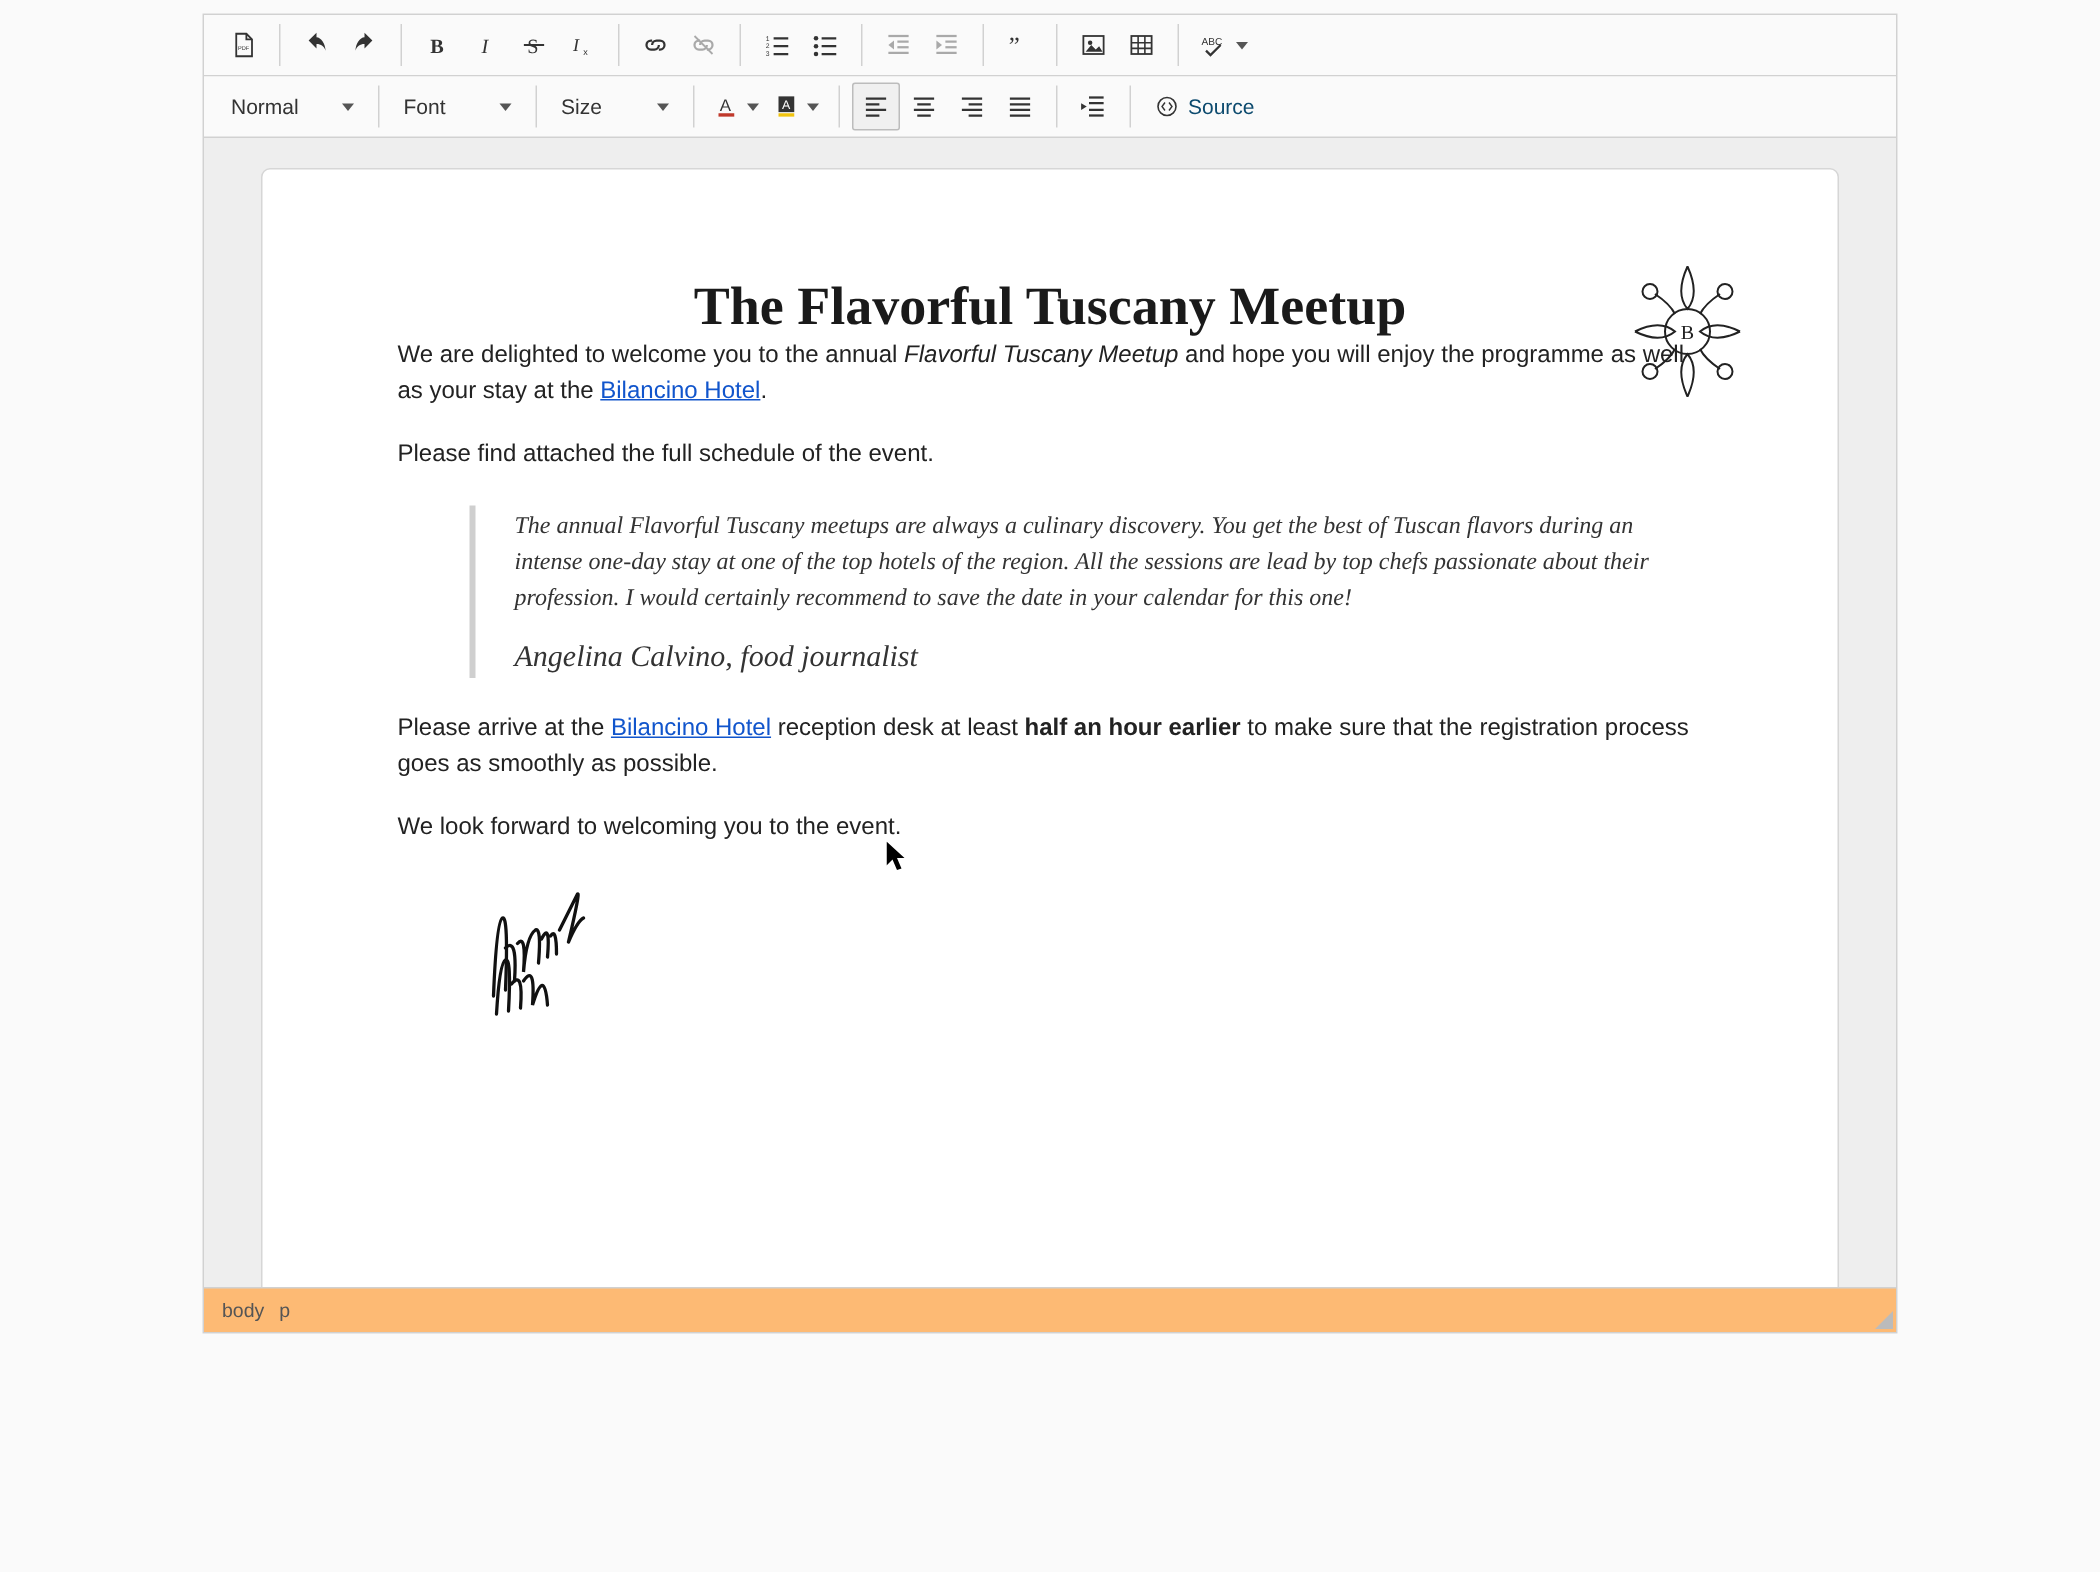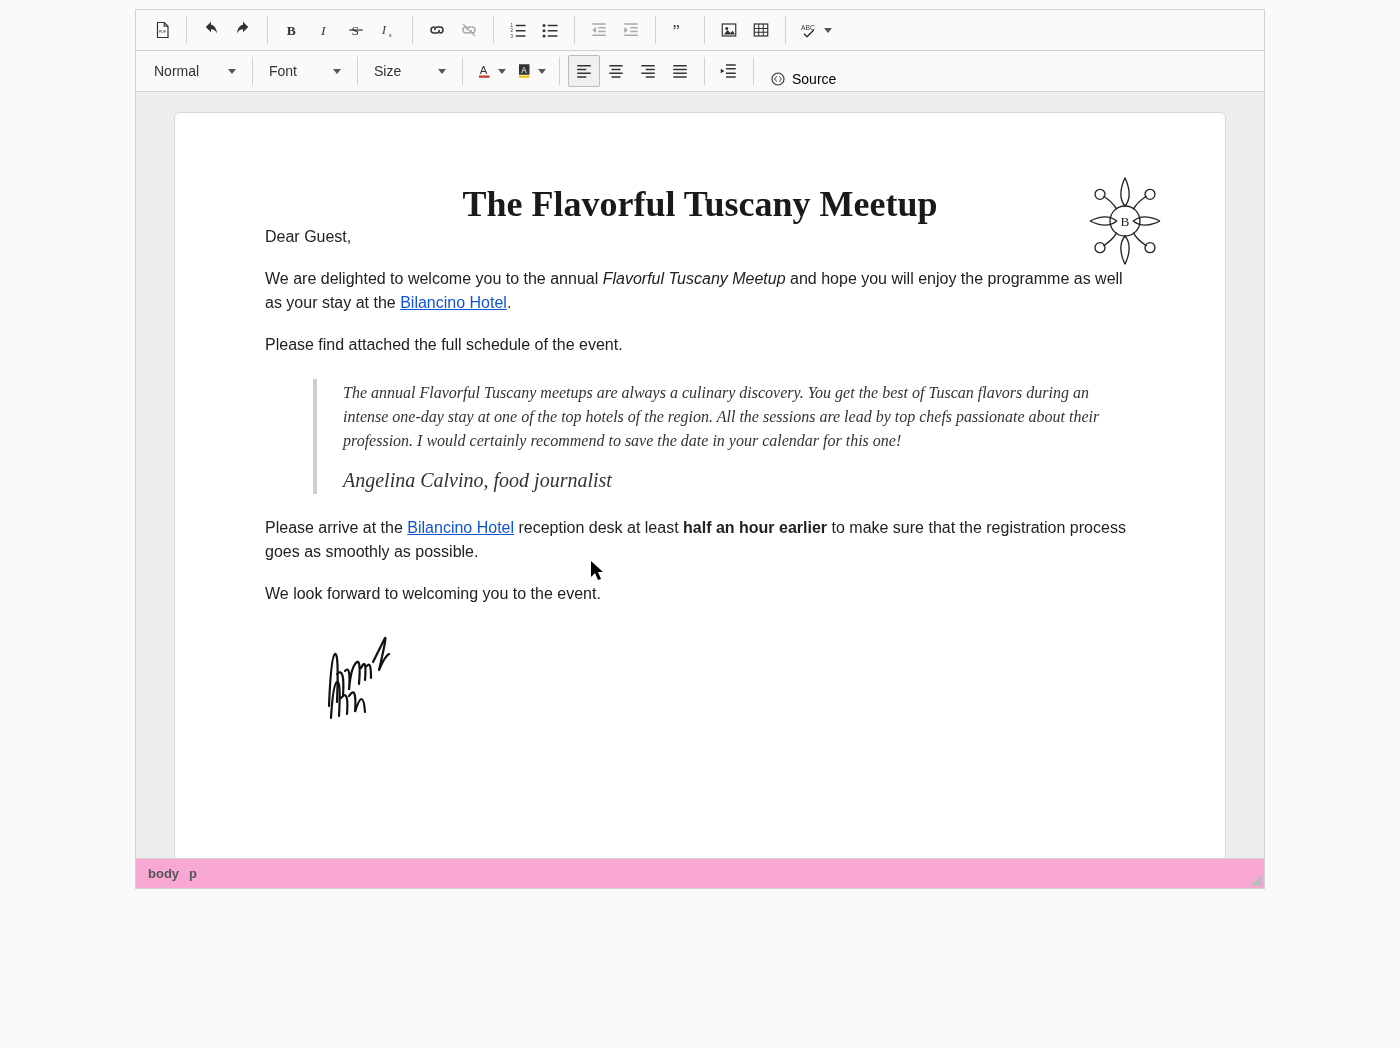--- a/index.html
+++ b/index.html
@@ -66,24 +66,24 @@
       padding: 0 8px;
       font-size: 14px;
       color: #333;
       cursor: pointer;
       border-radius: 2px;
       min-width: 98px;
     }
     .combo.narrow { min-width: 88px; }
     .srcbtn {
       display: flex;
-      align-items: flex-end;
+      align-items: center;
       gap: 6px;
       font-size: 14px;
-      color: #000000;
+      color: #0c4a6e;
       padding: 0 8px;
       height: 32px;
       cursor: pointer;
     }
 
     
     .canvas {
       height: 766px;
       overflow-y: scroll;
       background: #eee;
@@ -153,29 +153,28 @@
 
     
     .cursor-arrow {
       position: absolute;
       pointer-events: none;
     }
 
     
     .pathbar {
       border-top: 1px solid #d1d1d1;
-      background: #f9a8d4;
+      background: #fdba74;
       height: 30px;
       display: flex;
       align-items: center;
       padding: 0 12px;
       font-size: 13px;
       color: #555;
       position: relative;
-      font-weight: bold;
     }
     .pathbar .el { cursor: pointer; }
     .resize-grip {
       position: absolute;
       right: 2px; bottom: 2px;
       width: 0; height: 0;
       border-left: 12px solid transparent;
       border-bottom: 12px solid #bbb;
     }
 
@@ -448,21 +447,20 @@
               <circle cx="80" cy="28" r="6"></circle>
             <circle cx="20" cy="92" r="6"></circle>
               <circle cx="80" cy="92" r="6"></circle>
           </g>
           <text x="50" y="66" text-anchor="middle" font-family="Georgia" font-size="16" fill="#222">B</text>
         </svg>
       </div>
 
       <h1 class="doc-title">The Flavorful Tuscany Meetup</h1>
 
-      <p class="body-p">Dear Guest,</p>
 
       <p class="body-p">
         <span>We are delighted to welcome you to the annual </span><span class="ital">Flavorful Tuscany Meetup</span><span> and hope you will enjoy the programme as well as your stay at the </span><a href="#">Bilancino Hotel</a><span>.</span>
       </p>
 
       <p class="body-p">Please find attached the full schedule of the event.</p>
 
       <div class="quote">
         <p class="qtext">The annual Flavorful Tuscany meetups are always a culinary discovery. You get the best of Tuscan flavors during an intense one-day stay at one of the top hotels of the region. All the sessions are lead by top chefs passionate about their profession. I would certainly recommend to save the date in your calendar for this one!</p>
         <p class="qattrib">Angelina Calvino, food journalist</p>

